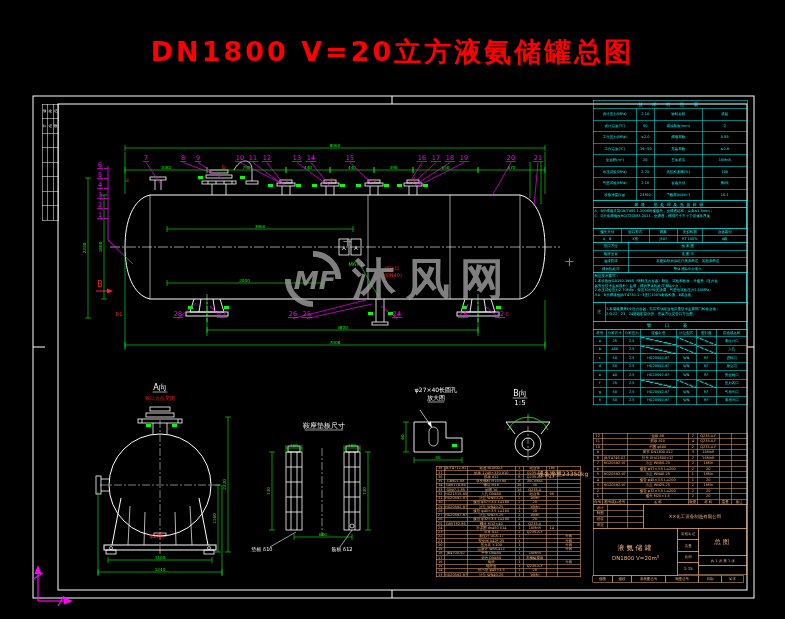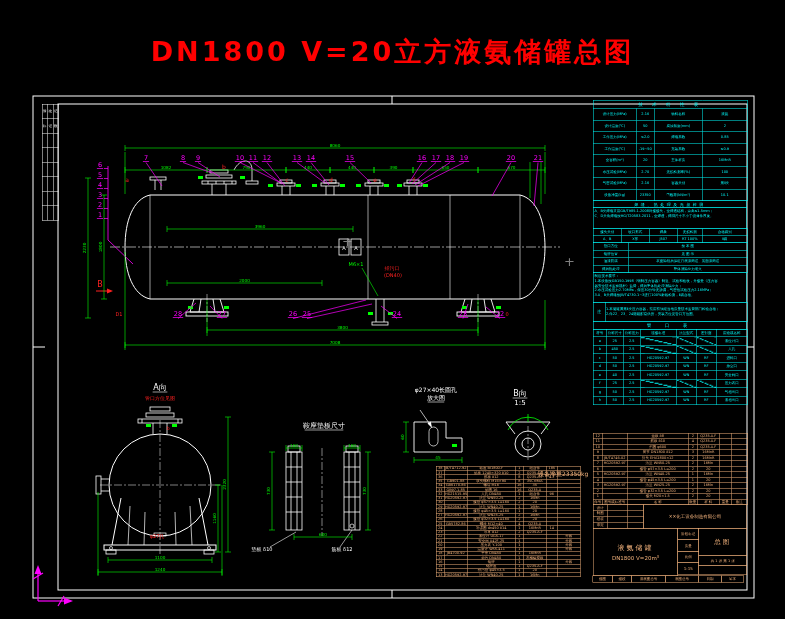--- a/index.html
+++ b/index.html
@@ -462,20 +462,28 @@
         <text x="393" y="277" font-size="5" fill="#ff2020" text-anchor="middle" font-family="DejaVu Sans,sans-serif">(DN40)</text>
         <text x="160" y="400" font-size="5" fill="#ff2020" text-anchor="middle" font-family="DejaVu Sans,sans-serif">管口方位见图</text>
         <text x="168" y="430" font-size="5" fill="#ff2020" text-anchor="middle" font-family="DejaVu Sans,sans-serif">b</text>
         <text x="157" y="538" font-size="5" fill="#ff2020" text-anchor="middle" font-family="DejaVu Sans,sans-serif">φ27孔</text>
         <text x="507" y="316" font-size="5" fill="#ff2020" text-anchor="middle" font-family="DejaVu Sans,sans-serif">0</text>
         <text x="356" y="266" font-size="5" fill="#00ff00" text-anchor="middle" font-family="DejaVu Sans,sans-serif">M6×1</text>
       </g>
   </svg>
 
   <div class="wm">
+    <div class="wm-row">
+      <svg width="62" height="62" viewBox="0 0 64 64">
+        <path d="M32,6 A26,26 0 0 1 58,32" fill="none" stroke="#9c9c9c" stroke-width="6"></path>
+        <path d="M32,58 A26,26 0 0 1 6,32" fill="none" stroke="#9c9c9c" stroke-width="6"></path>
+        <text x="12" y="42" fill="#9c9c9c" font-size="26" font-weight="bold" font-style="italic" font-family="DejaVu Sans,sans-serif">MF</text>
+      </svg>
+      <span class="wm-name">沐风网</span>
+    </div>
     <span class="wm-plus1">+</span>
     <span class="wm-plus2">+</span>
   </div>
 
   <div class="region" style="left:42px;top:104px;width:16px;height:121px;">
     <div class="scaled" style="width:32px;">
       <table class="white-t" style="width:32px;">
         <colgroup>
             <col style="width:10px">
             <col style="width:12px">

